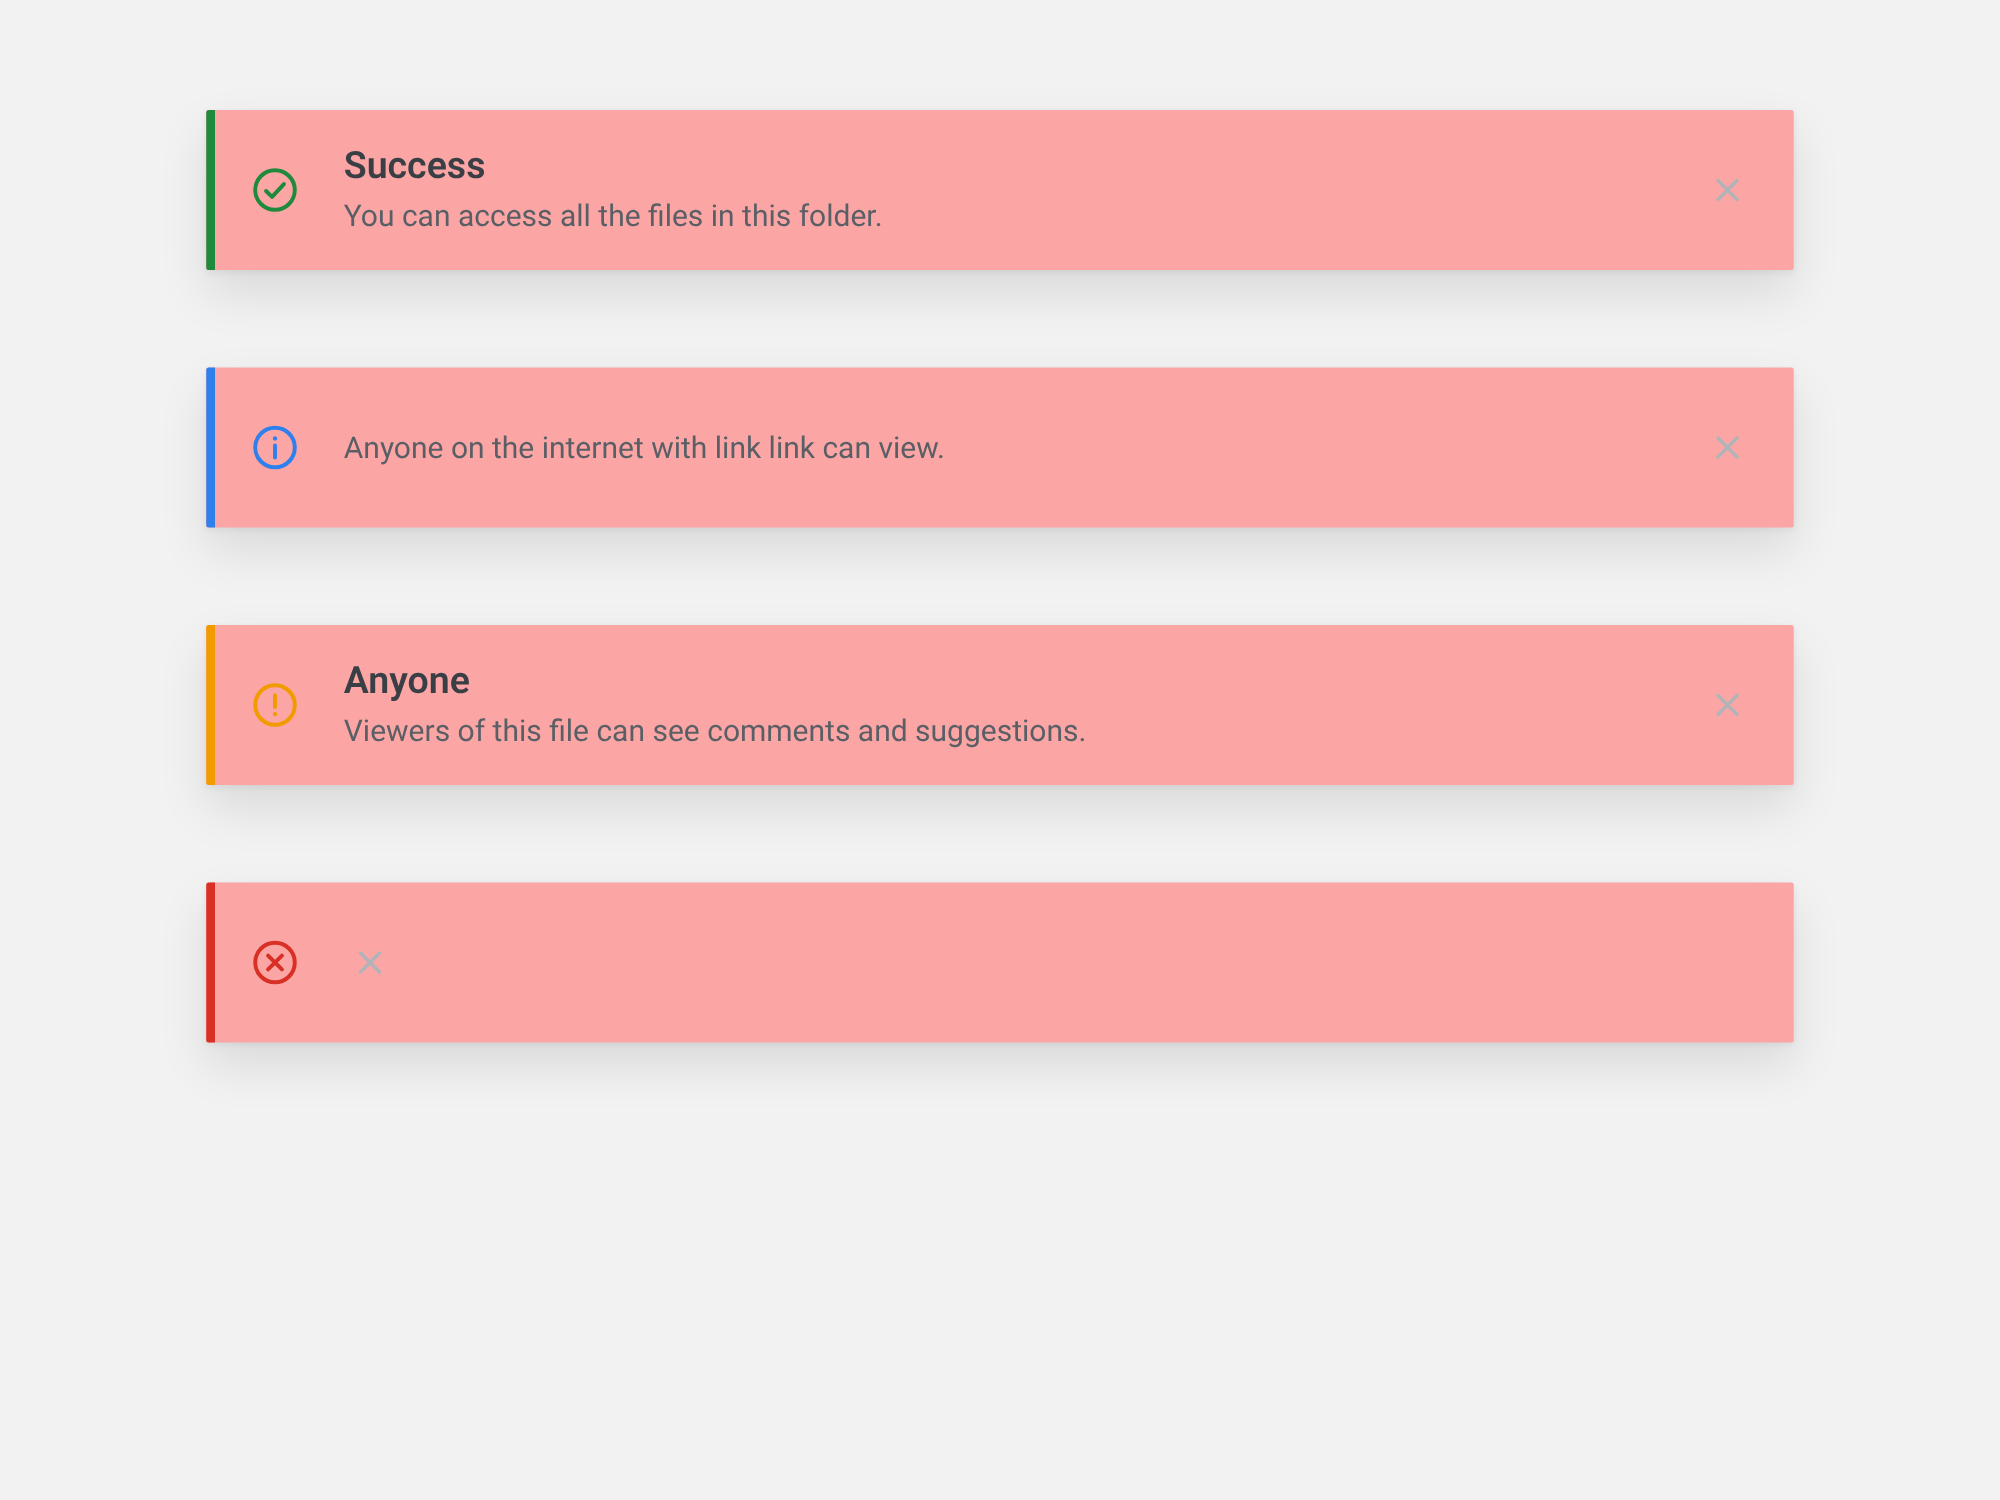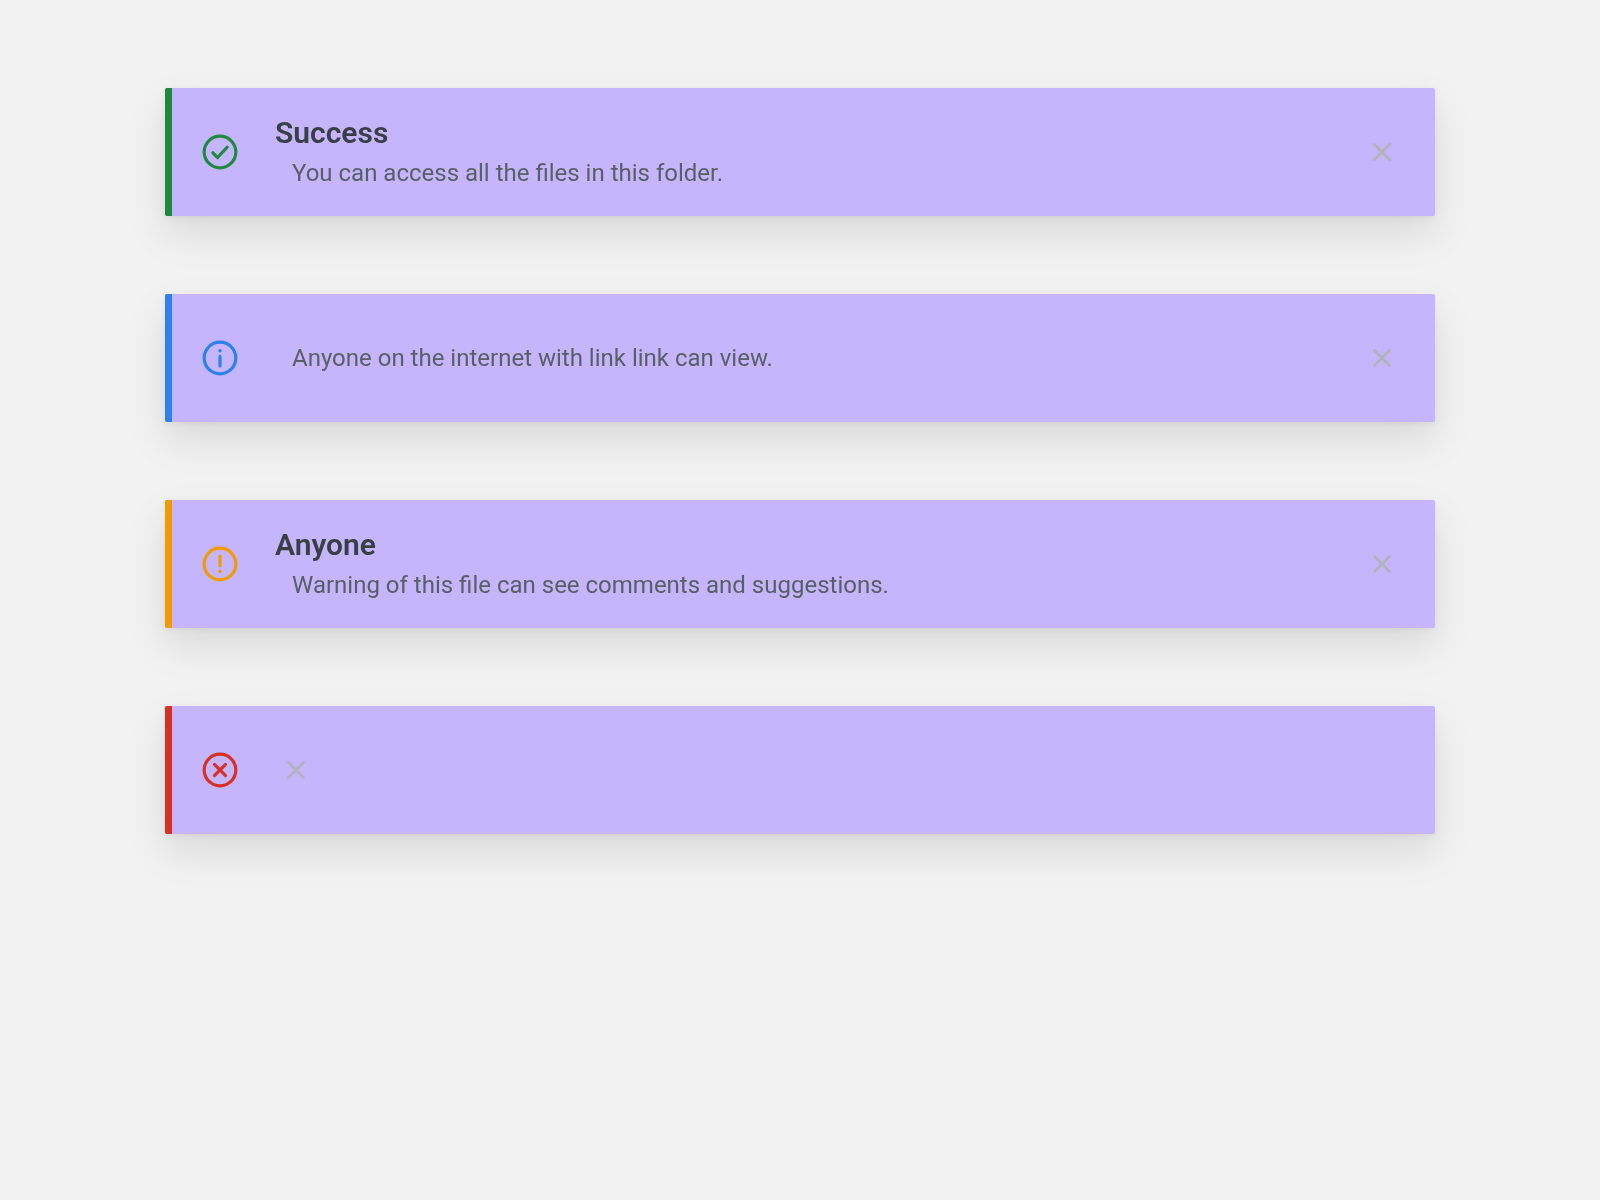--- a/index.html
+++ b/index.html
@@ -13,21 +13,21 @@
       width: 1600px;
       height: 1200px;
       padding: 88px 165px;
     }
     .alerts-container {
       display: flex;
       flex-direction: column;
       gap: 78px;
     }
     .alert {
-      background: #c4b5fd;
+      background: #fca5a5;
       border-radius: 2px;
       box-shadow: 0 18px 40px rgba(0,0,0,0.10), 0 2px 6px rgba(0,0,0,0.06);
       display: flex;
       align-items: center;
       padding: 24px 32px 24px 0;
       position: relative;
       min-height: 128px;
     }
     .alert-accent {
       position: absolute;
@@ -61,21 +61,20 @@
       font-size: 30px;
       font-weight: 600;
       color: #3a3f45;
       line-height: 1.2;
     }
     .alert-message {
       font-size: 24px;
       font-weight: 400;
       color: #5a5f66;
       line-height: 1.35;
-      margin-left: 17px;
     }
     .alert-close {
       flex: 0 0 auto;
       background: none;
       border: none;
       padding: 8px;
       cursor: pointer;
       color: #b0b3b8;
       display: flex;
       align-items: center;
@@ -146,21 +145,21 @@
       <span class="alert-icon" style="color:#f29b00">
         <svg viewBox="0 0 24 24" fill="none" stroke="currentColor" stroke-width="2" stroke-linecap="round" stroke-linejoin="round">
           <circle cx="12" cy="12" r="10"></circle>
           <line x1="12" y1="7" x2="12" y2="13"></line>
           <circle cx="12" cy="16.6" r="1.1" fill="currentColor" stroke="none"></circle>
         </svg>
       </span>
     </div>
     <div class="alert-content">
       <div class="alert-title">Anyone</div>
-      <div class="alert-message">Warning of this file can see comments and suggestions.</div>
+      <div class="alert-message">Viewers of this file can see comments and suggestions.</div>
     </div>
     <button class="alert-close">
       <span>
         <svg viewBox="0 0 24 24" fill="none" stroke="currentColor" stroke-width="2.5" stroke-linecap="round">
           <line x1="5" y1="5" x2="19" y2="19"></line>
           <line x1="19" y1="5" x2="5" y2="19"></line>
         </svg>
       </span>
     </button>
   </div>

